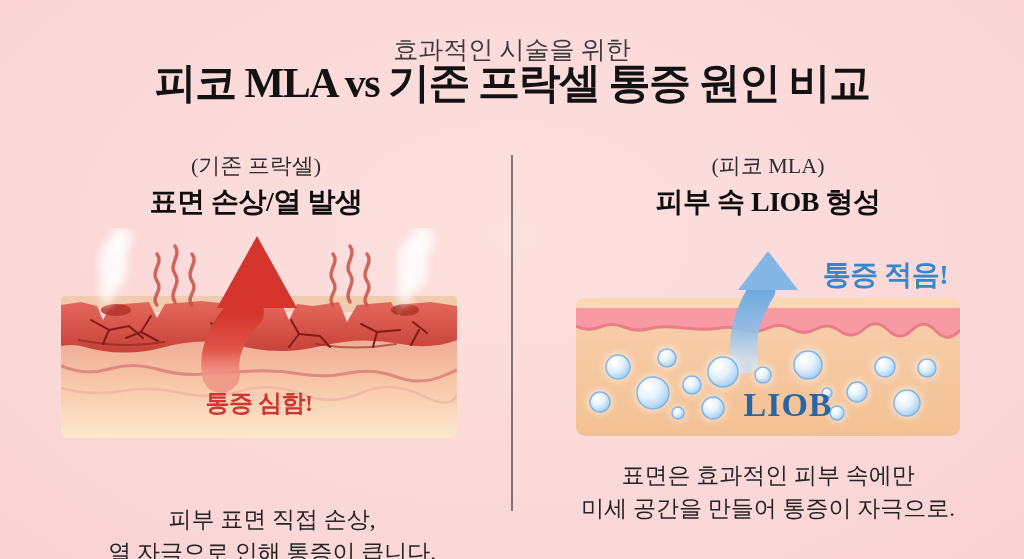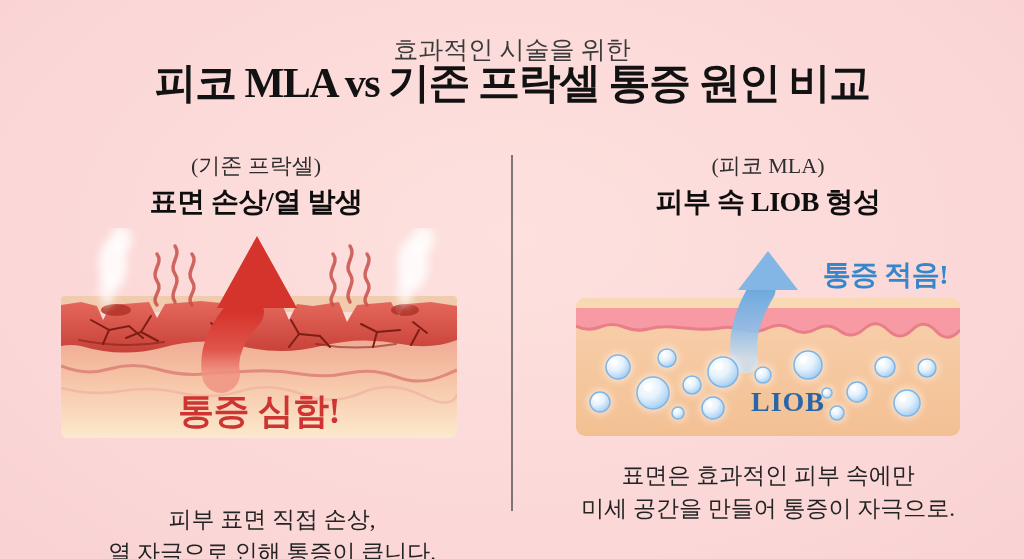--- a/index.html
+++ b/index.html
@@ -15,25 +15,25 @@
   .divider{position:absolute;left:511px;top:155px;width:2px;height:356px;
     background:#4d4d4d;opacity:.72;}
   .col{position:absolute;top:152px;width:512px;text-align:center;}
   .col.left{left:0;} .col.right{left:512px;}
   .col-label{font-size:22px;color:#2e2e2e;line-height:28px;}
   .col-heading{font-size:28px;font-weight:800;color:#0e0e0e;margin-top:3px;letter-spacing:-0.5px;}
   .illu{position:absolute;}
   .illu.left{left:61px;top:228px;width:396px;height:212px;}
   .illu.right{left:576px;top:238px;width:384px;height:205px;}
   .callout-red{position:absolute;left:61px;top:387px;width:396px;text-align:center;
-    font-size:36px;font-weight:800;color:#ce3532;letter-spacing:-0.5px;}
+    font-size:24px;font-weight:800;color:#ce3532;letter-spacing:-0.5px;}
   .callout-blue{position:absolute;left:798px;top:256px;width:150px;text-align:right;
     font-size:28px;font-weight:800;color:#3587cb;letter-spacing:-0.5px;}
   .liob-label{position:absolute;left:728px;top:386px;width:120px;text-align:center;
-    font-size:28px;font-weight:800;color:#2766a8;letter-spacing:1px;}
+    font-size:34px;font-weight:800;color:#2766a8;letter-spacing:1px;}
   .caption{position:absolute;top:459px;width:512px;text-align:center;
     font-size:23px;color:#232323;line-height:33px;}
   .caption.left{left:16px;margin-top:44px;} .caption.right{left:512px;}
 </style>
 </head>
 <body>
 
 <div class="stage">
 
   <div class="subtitle">효과적인 시술을 위한</div>

